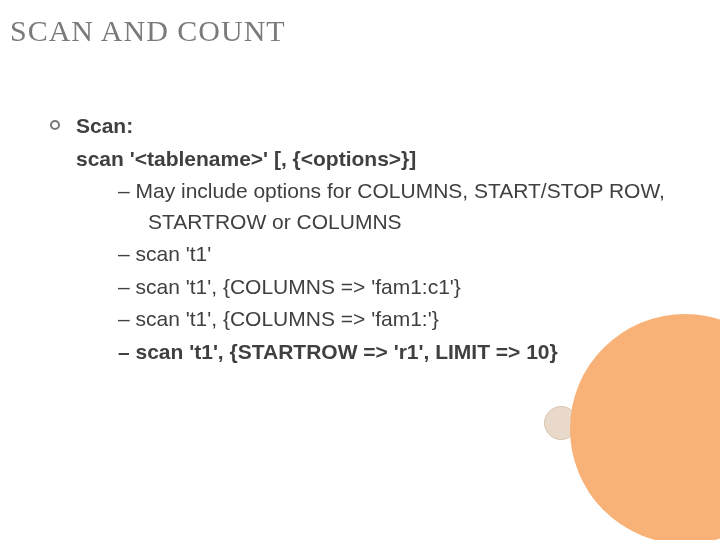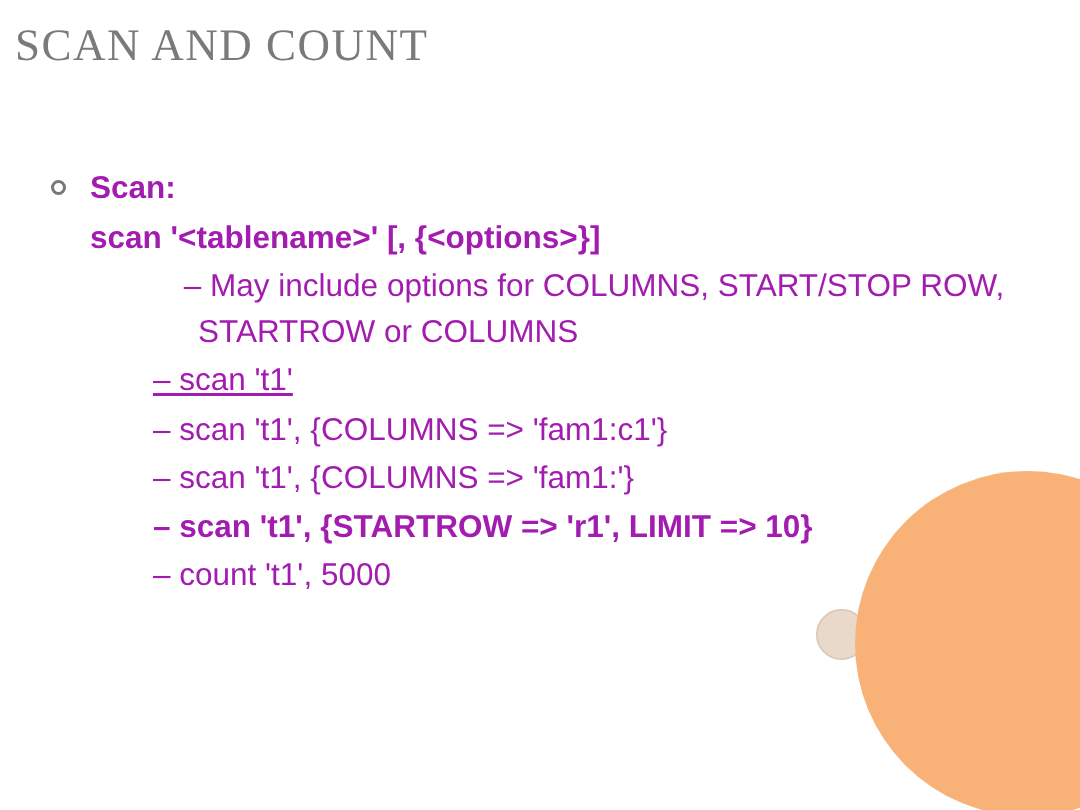--- a/index.html
+++ b/index.html
@@ -24,25 +24,25 @@
     left: 10px;
     font-family: Georgia, 'Times New Roman', serif;
     font-size: 30px;
     letter-spacing: 1px;
     color: #7a7a7a;
     font-weight: normal;
   }
   .content {
     position: absolute;
     top: 110px;
-    left: 32px;
+    left: 48px;
     right: 30px;
     font-size: 21px;
     line-height: 1.55;
-    color: #a21caf;
+    color: #404040;
     font-family: Arial, Helvetica, sans-serif;
   }
   .li {
     position: relative;
     padding-left: 28px;
   }
   .li .bullet-icon {
     position: absolute;
     left: 2px;
     top: 10px;
@@ -89,28 +89,27 @@
 
   <div class="content">
 
     <div class="li">
       <span class="bullet-icon"></span>
       <span class="b">Scan:</span>
     </div>
     <div class="li" style="padding-left:28px;">
       <span class="b">scan '&lt;tablename&gt;' [, {&lt;options&gt;}]</span>
     </div>
-    <div class="sub" style="padding-left:70px;text-align:center;">– May include options for COLUMNS, START/STOP ROW,</div>
+    <div class="sub" style="padding-left:70px;">– May include options for COLUMNS, START/STOP ROW,</div>
     <div class="li" style="padding-left:28px; margin-top:-2px;"></div>
     <div class="sub2">STARTROW or COLUMNS</div>
-    <div class="sub" style="padding-left:70px;text-decoration:underline;">– scan 't1'</div>
+    <div class="sub" style="padding-left:70px;">– scan 't1'</div>
     <div class="sub" style="padding-left:70px;">– scan 't1', {COLUMNS =&gt; 'fam1:c1'}</div>
     <div class="sub" style="padding-left:70px;">– scan 't1', {COLUMNS =&gt; 'fam1:'}</div>
     <div class="sub" style="padding-left:70px;font-weight:bold;">– scan 't1', {STARTROW =&gt; 'r1', LIMIT =&gt; 10}</div>
 
-    <div class="sub" style="padding-left:70px;">– count 't1', 5000</div>
 
   </div>
 
   <div class="circle-small"></div>
   <div class="circle-big"></div>
 
 </div>
 
 </body></html>

